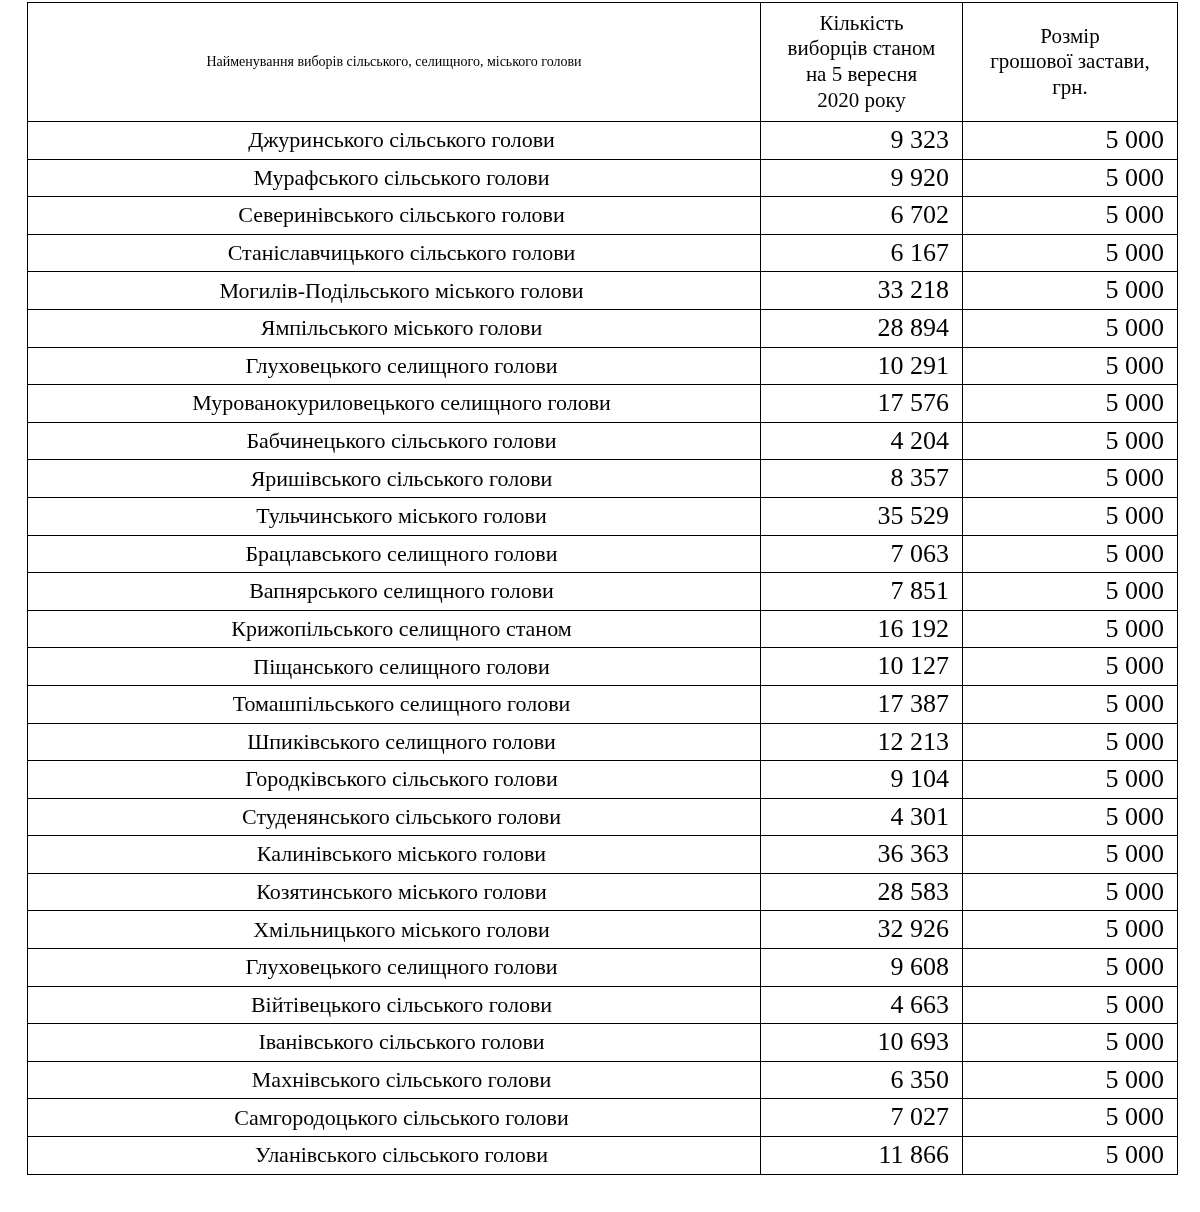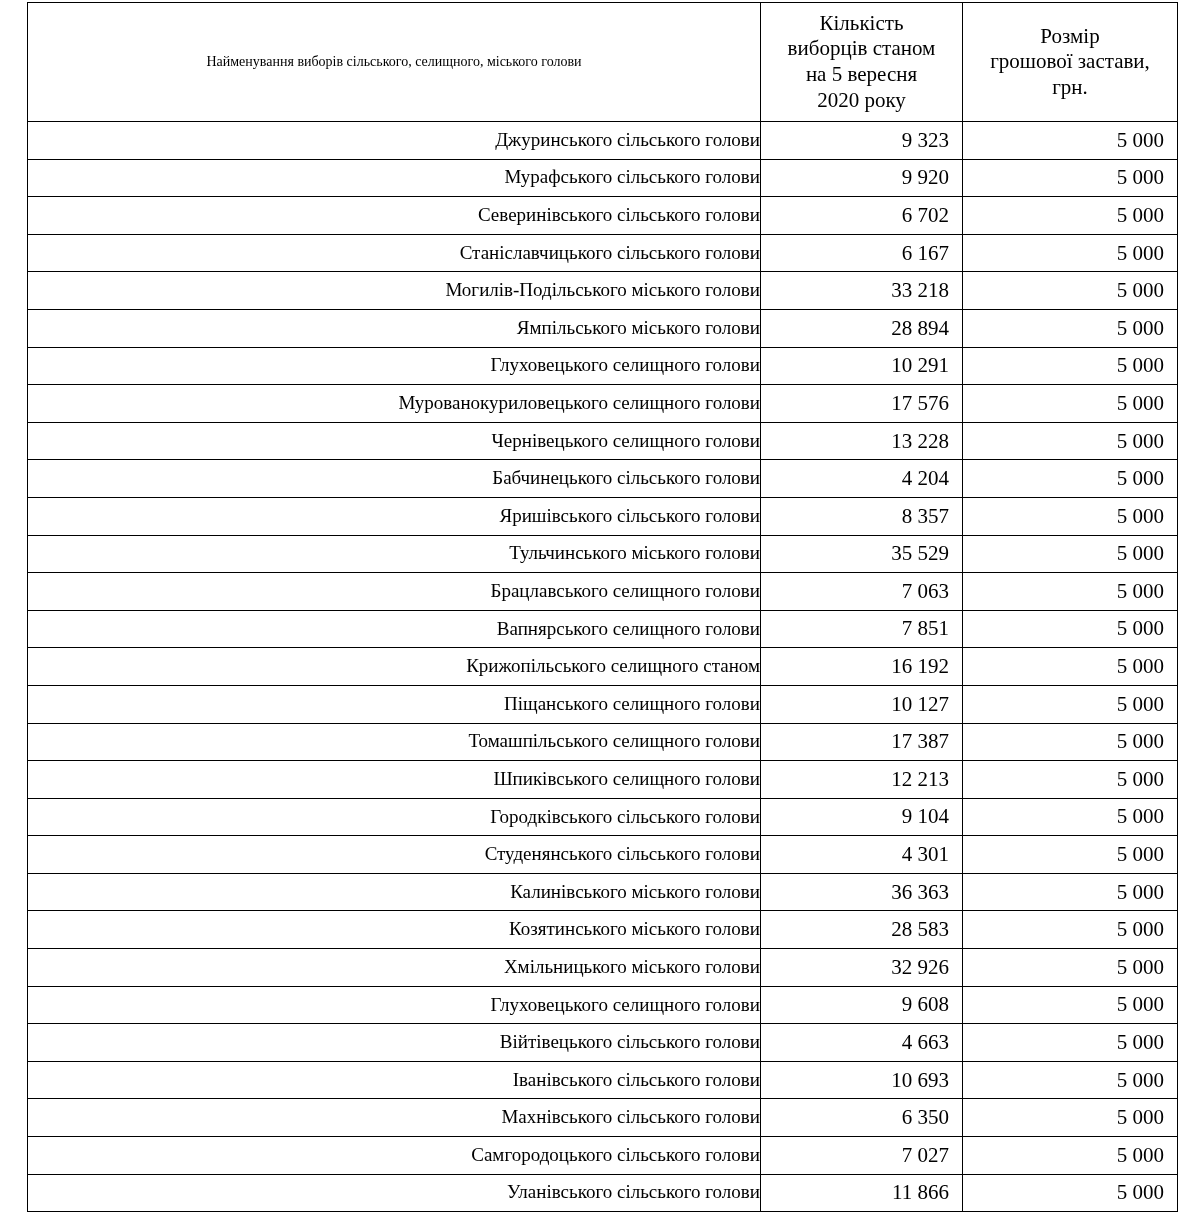--- a/index.html
+++ b/index.html
@@ -56,31 +56,31 @@
   thead th .hdr-lines {
     display: block;
   }
   thead th .hdr-lines span {
     display: block;
   }
 
   tbody tr { height: 37.6px; }
 
   tbody td.cell-name {
-    text-align: right;
+    text-align: center;
     padding-left: 15px;
-    font-size: 19px;
+    font-size: 22px;
     line-height: 1.1;
     white-space: nowrap;
   }
   tbody td.cell-count,
   tbody td.cell-deposit {
     text-align: right;
     padding-right: 13px;
-    font-size: 21px;
+    font-size: 26px;
     line-height: 1.1;
     white-space: nowrap;
   }
 </style>
 </head>
 <body>
 
 <div class="page">
   <table class="deposit-table">
     <colgroup>
@@ -143,25 +143,20 @@
           <td class="cell-name">Глуховецького селищного голови</td>
           <td class="cell-count">10 291</td>
           <td class="cell-deposit">5 000</td>
         </tr>
         <tr>
           <td class="cell-name">Мурованокуриловецького селищного голови</td>
           <td class="cell-count">17 576</td>
           <td class="cell-deposit">5 000</td>
         </tr>
         <tr>
-          <td class="cell-name">Чернівецького селищного голови</td>
-          <td class="cell-count">13 228</td>
-          <td class="cell-deposit">5 000</td>
-        </tr>
-        <tr>
           <td class="cell-name">Бабчинецького сільського голови</td>
           <td class="cell-count">4 204</td>
           <td class="cell-deposit">5 000</td>
         </tr>
         <tr>
           <td class="cell-name">Яришівського сільського голови</td>
           <td class="cell-count">8 357</td>
           <td class="cell-deposit">5 000</td>
         </tr>
         <tr>

